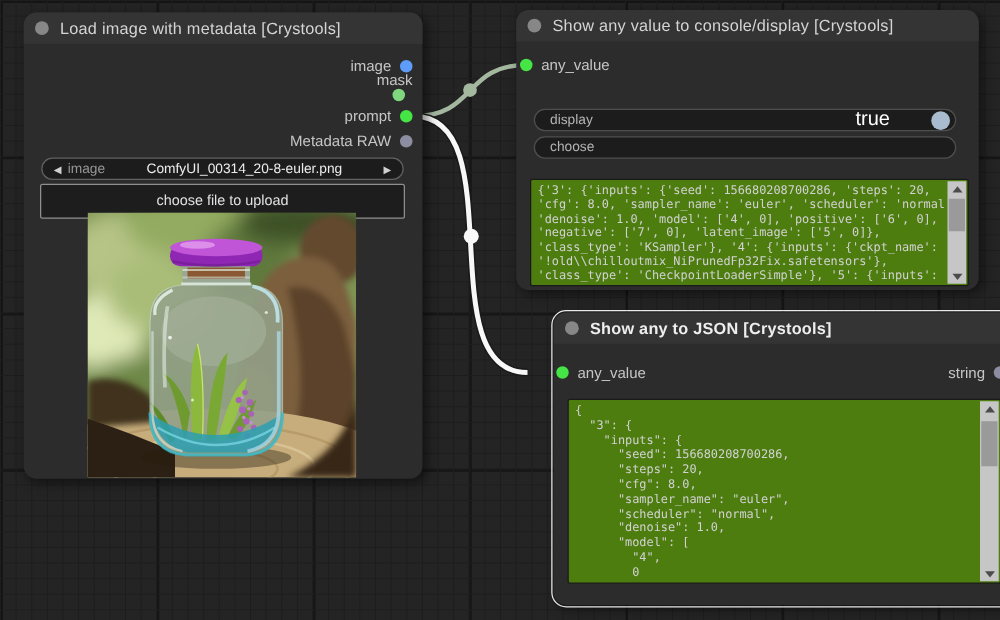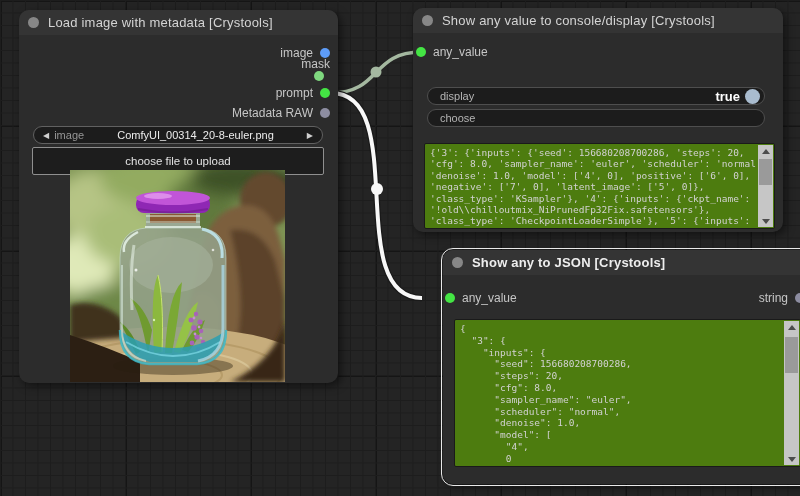--- a/index.html
+++ b/index.html
@@ -43,21 +43,21 @@
 
   .btn { position:absolute; background:#1d1d1d; border:1px solid #8f8f8f;
     font-size:11.5px; color:#e2e2e2; text-align:center; border-radius:2px;
     display:flex; align-items:center; justify-content:center; }
 
   .pill { position:absolute; display:flex; align-items:center;
     background:#1c1c1c; border:1px solid #4e4e4e; border-radius:9px;
     font-size:11px; color:#b4b4b4; padding:0 4px 0 12px; height:18px; }
   .pill .plabel { flex:1; }
   .pill .pvalue { margin-right:5px; color:#c9c9c9; }
-  .pill .pvalue.on { color:#fff; font-weight:bold; font-size:13px; }
+  .pill .pvalue.on { color:#fff; font-weight:normal; font-size:16px; }
   .knob { width:15px; height:15px; border-radius:50%; flex:0 0 auto; }
 
   .ta { position:absolute; background:#4d7c0f; border:1px solid #1a1a1a;
     border-radius:2px; overflow:hidden; }
   .ta-text { position:absolute; left:5px; top:3px; right:18px; bottom:2px;
     font-family:"DejaVu Sans Mono", monospace; font-size:9.5px;
     line-height:11.4px; color:#d2d2d2; white-space:pre; overflow:hidden; }
   .vscroll { position:absolute; top:1px; bottom:1px; width:15px;
     background:#c6c6c6; }
   .sb-thumb { position:absolute; left:1px; right:1px; background:#9a9a9a; }
@@ -206,21 +206,21 @@
     <div class="titlebar">
       <span class="tdot"></span>
       <span class="title">Show any value to console/display [Crystools]</span>
     </div>
 
     <div class="slot in" style="top:36px;left:3px;">
       <span class="dot" style="background: rgb(68, 229, 68);"></span>
       <span>any_value</span>
     </div>
 
-    <div class="pill" style="left:14px;top:79px;width:338px;">
+    <div class="pill" style="left:14px;top:79px;width:338px;gap:28px;">
       <span class="plabel">display</span>
       <span class="pvalue on">true</span>
       <span class="knob" style="background: rgb(169, 188, 207);"></span>
     </div>
     <div class="pill" style="left:14px;top:101px;width:338px;">
       <span class="plabel">choose</span>
     </div>
 
     <div class="ta" style="left:11px;top:135px;width:351px;height:86px;">
       <div class="ta-text">{'3': {'inputs': {'seed': 156680208700286, 'steps': 20,

